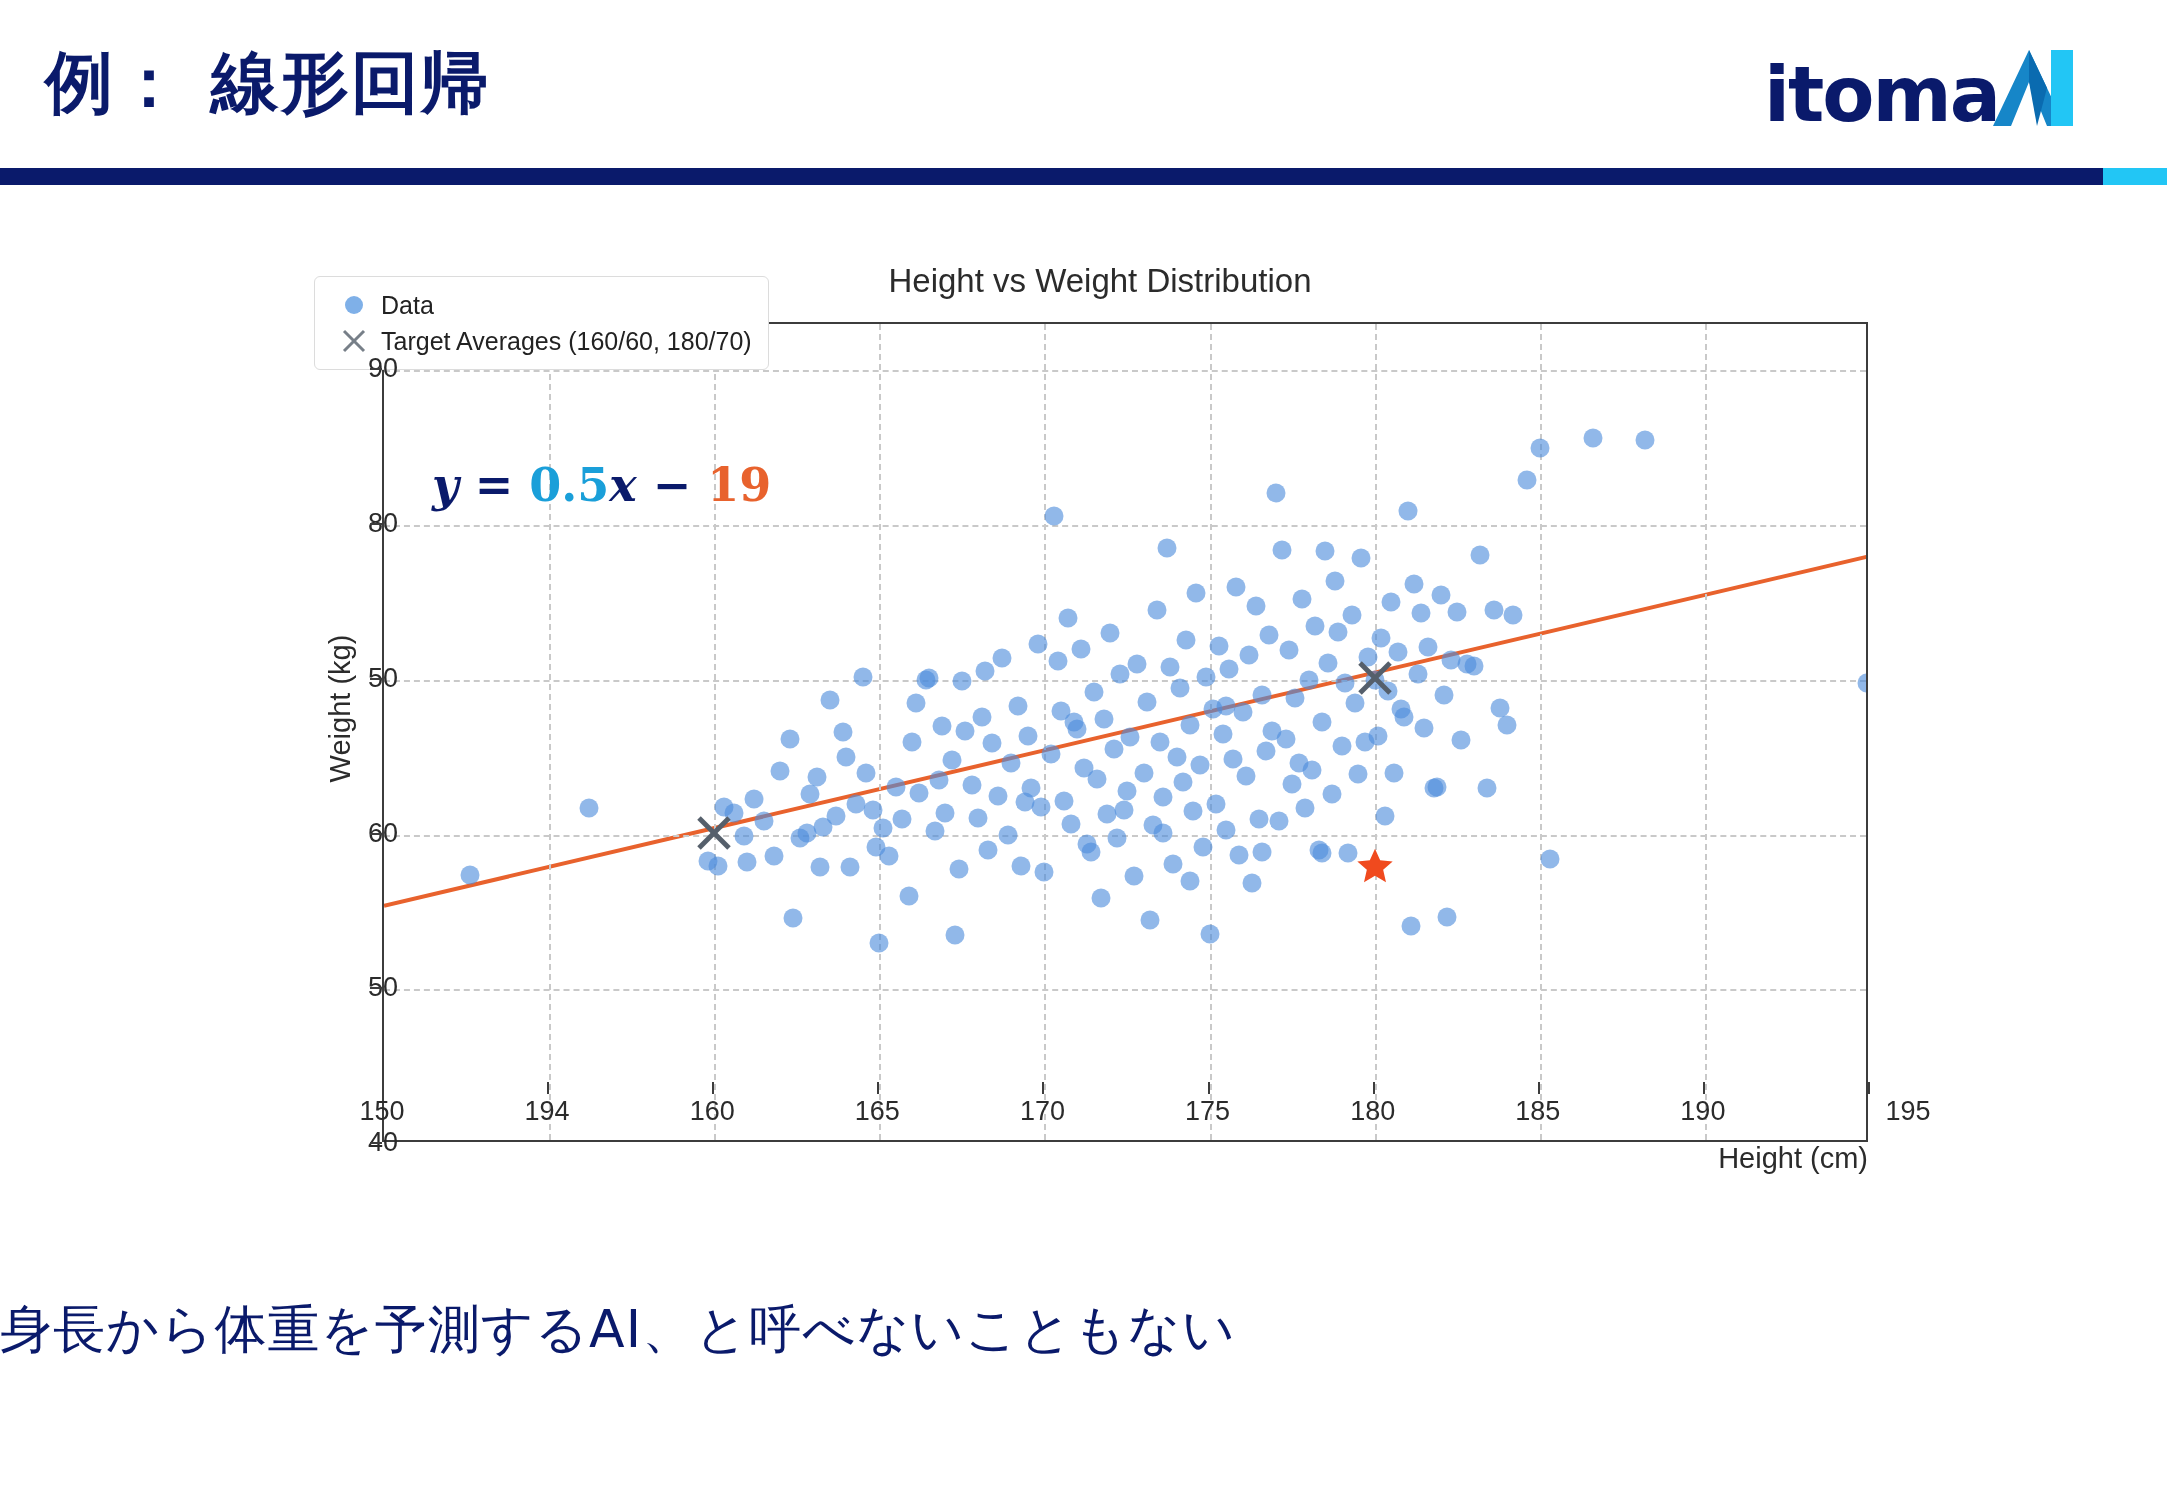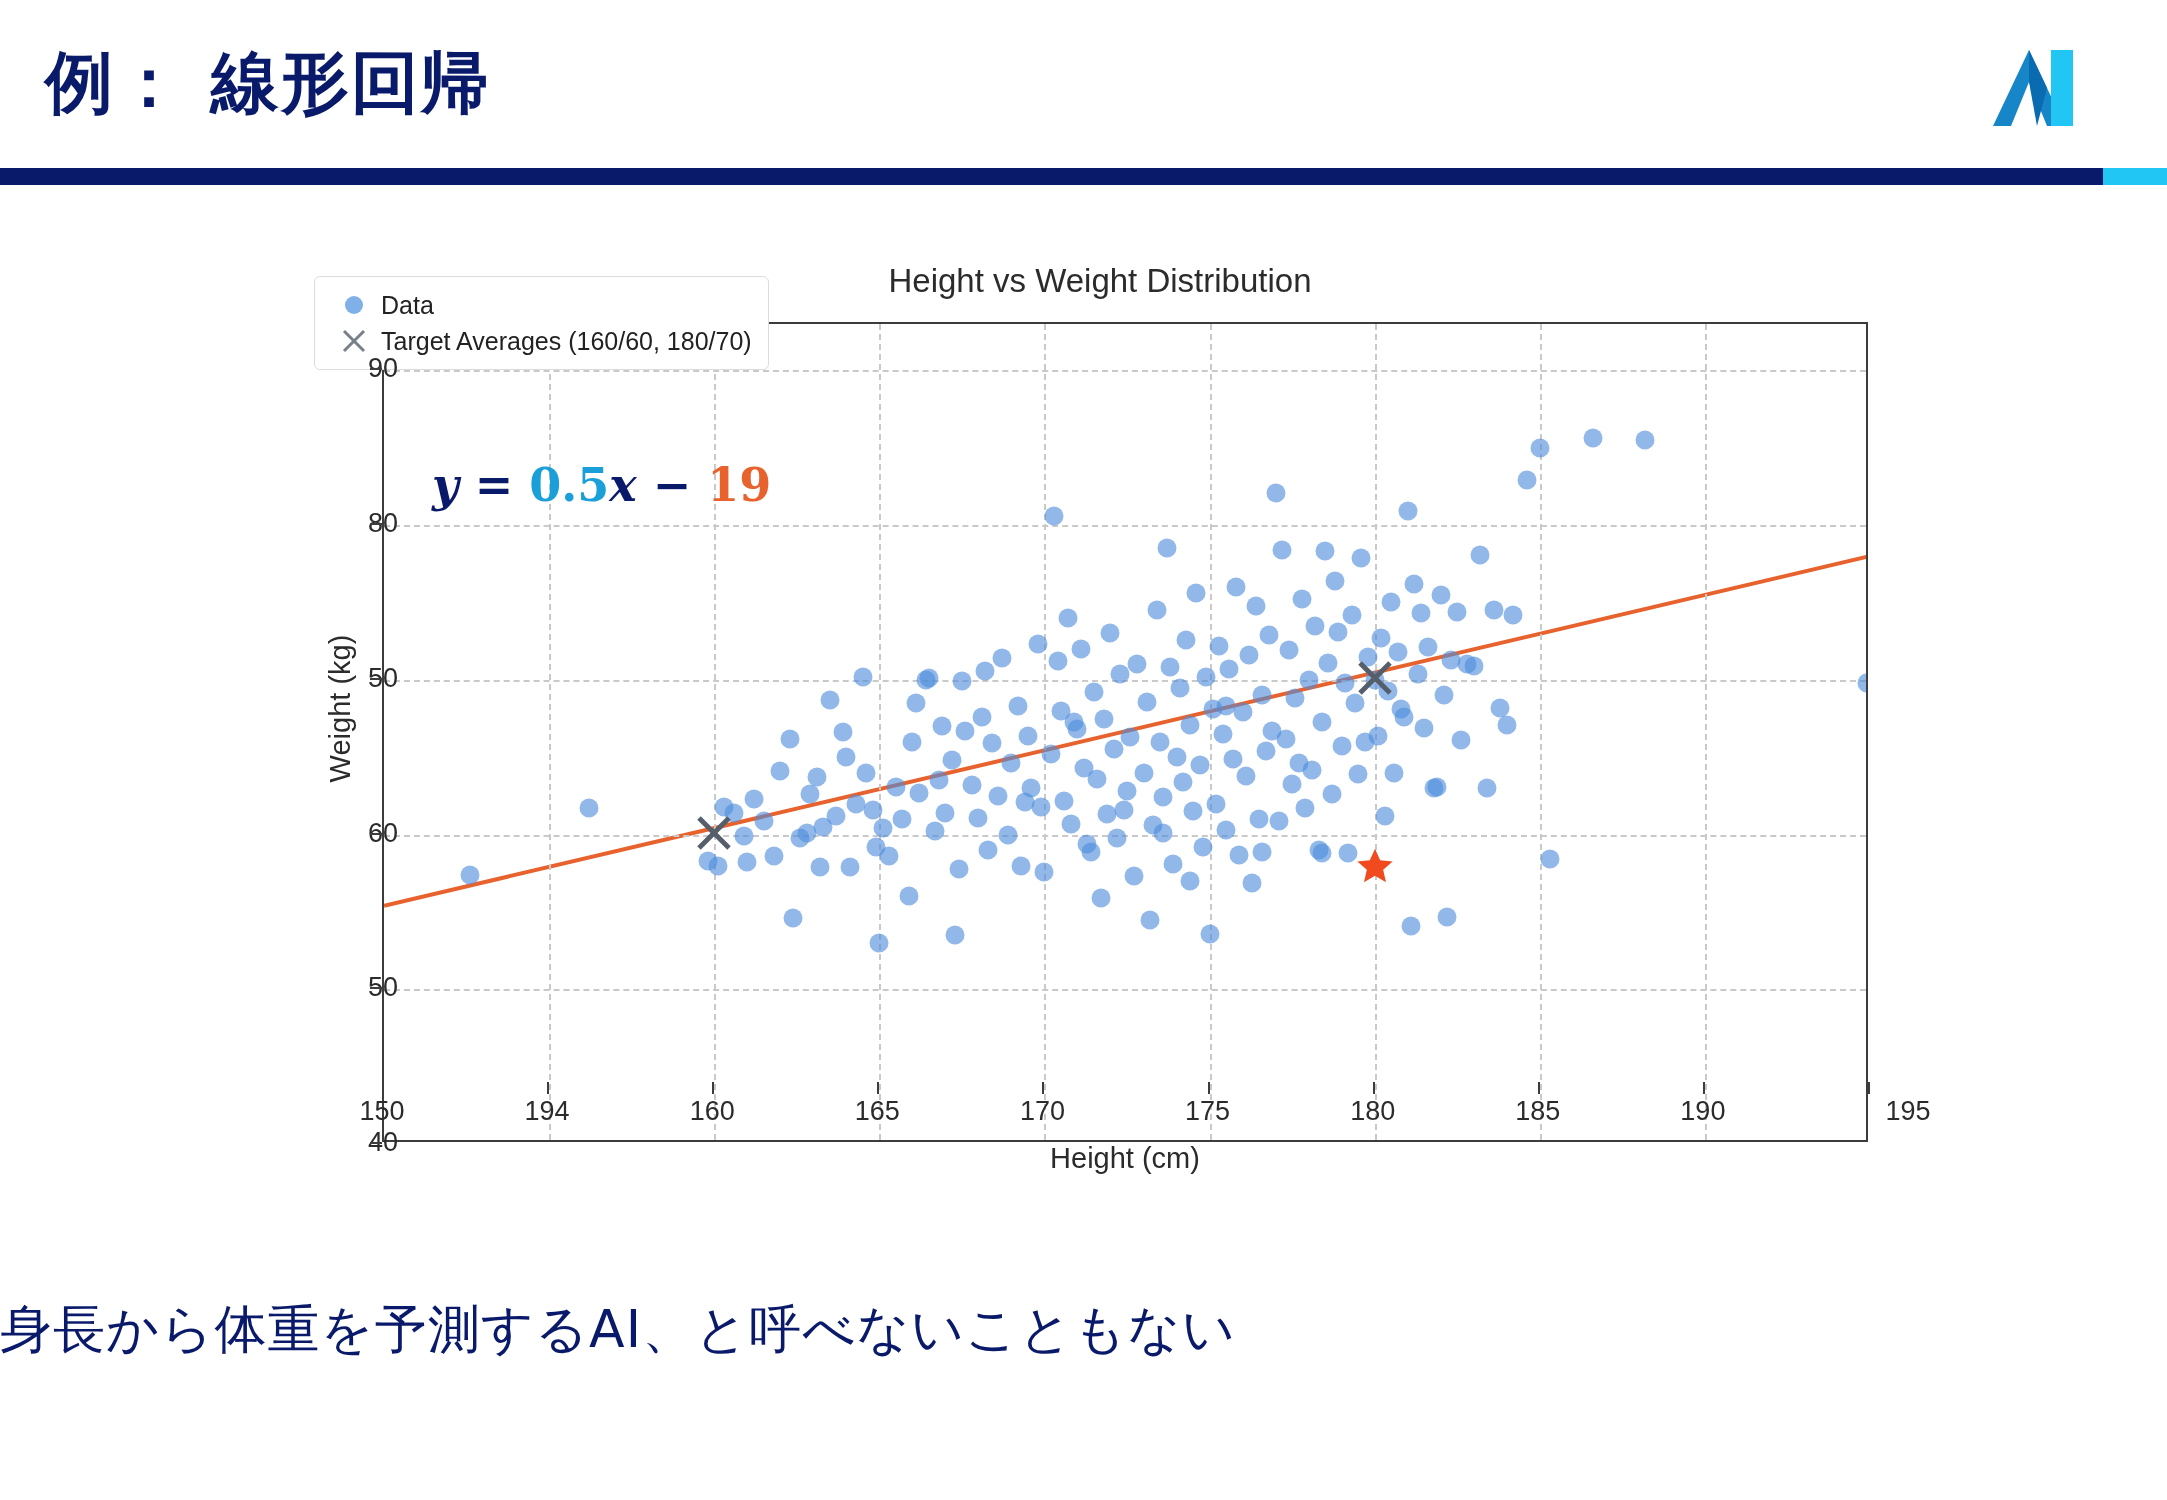--- a/index.html
+++ b/index.html
@@ -69,40 +69,41 @@
   }
   .legend-row{display:flex;align-items:center;height:36px;}
   .legend-glyph{width:54px;display:flex;align-items:center;justify-content:center;}
   .legend-label{font-size:25px;color:#222;white-space:nowrap;}
 
   
   .xtick{position:absolute;top:834px;transform:translateX(-50%);font-size:27px;color:#2b2b2b;}
   .xtick-mark{position:absolute;top:820px;width:0;height:12px;border-left:2px solid #3c3c3c;}
   .ytick{position:absolute;left:38px;transform:translateY(-50%);font-size:27px;color:#2b2b2b;text-align:right;width:60px;}
   .ytick-mark{position:absolute;left:70px;width:12px;height:0;border-top:2px solid #3c3c3c;}
-  #xlabel{position:absolute;left:82px;top:880px;width:1486px;text-align:center;font-size:29px;color:#2b2b2b;}
+  #xlabel{position:absolute;left:82px;top:880px;width:1486px;text-align:right;font-size:29px;color:#2b2b2b;}
   #ylabel{
     position:absolute;left:-170px;top:430px;width:420px;text-align:center;
     font-size:29px;color:#2b2b2b;transform:rotate(-90deg);
   }
 
   
   #slide-caption{
     position:absolute;left:0;top:1295px;width:2167px;text-align:left;
     font-size:52px;color:#0a1a6b;font-weight:400;letter-spacing:1px;
     font-family:"DejaVu Sans","Liberation Sans",sans-serif;
   }
 </style>
 </head>
 <body>
 
 <div id="slide-header">
   <div id="slide-title">例： 線形回帰</div>
 
   <div id="brand-logo">
+    <span id="brand-wordmark">itoma</span>
     <svg id="brand-mark" viewBox="0 0 86 86">
       <polygon points="40,6 76,82 58,82 40,38 22,82 4,82" fill="#1686c8"></polygon>
       <polygon points="40,6 58,44 48,82 40,38" fill="#0a6bb0"></polygon>
       <rect x="62" y="6" width="22" height="76" fill="#22c6f5"></rect>
     </svg>
   </div>
 
   <div id="header-rule">
     <div class="navy"></div>
     <div class="cyan"></div>

